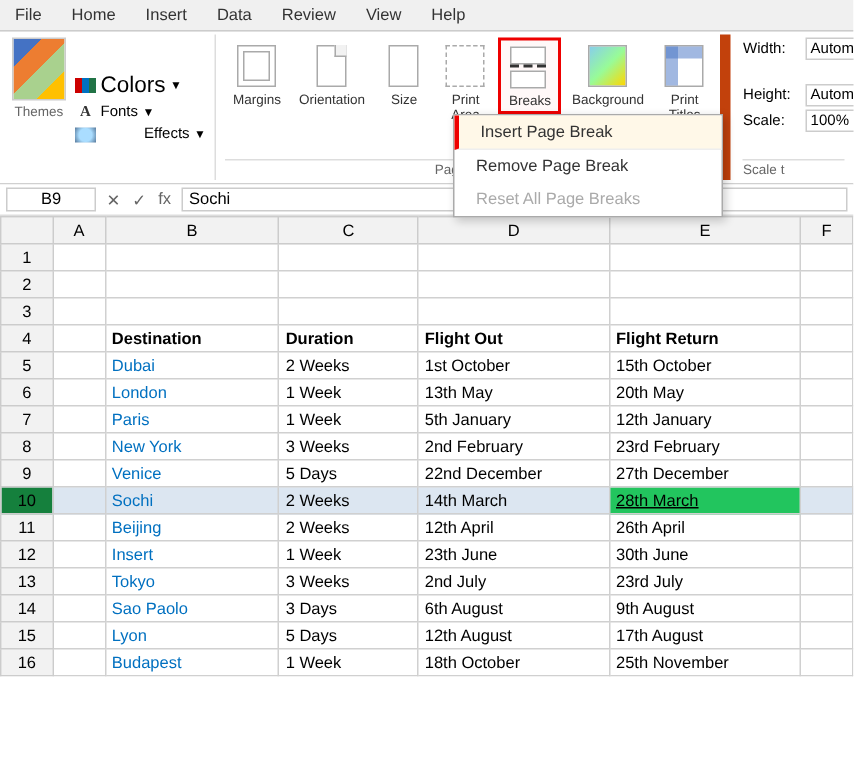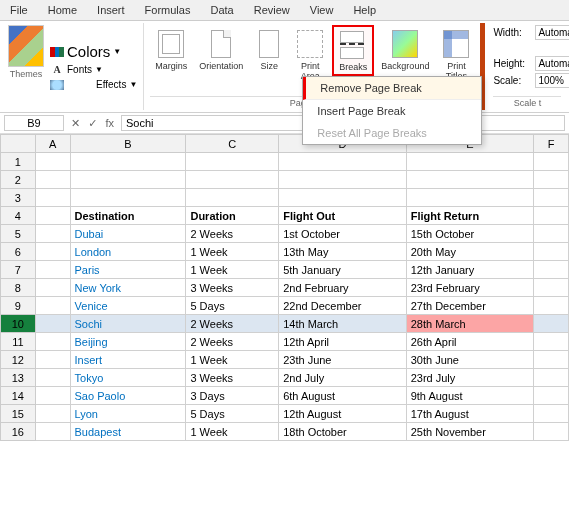--- a/index.html
+++ b/index.html
@@ -42,21 +42,20 @@
     .sheet-area { overflow: hidden; }
   </style>
 </head>
 <body>
 
 <div class="ribbon">
   <div class="ribbon-tabs">
     <div class="ribbon-tab">File</div>
     <div class="ribbon-tab">Home</div>
     <div class="ribbon-tab">Insert</div>
-    <div class="ribbon-tab">Formulas</div>
     <div class="ribbon-tab">Data</div>
     <div class="ribbon-tab">Review</div>
     <div class="ribbon-tab">View</div>
     <div class="ribbon-tab">Help</div>
   </div>
 
   <div class="ribbon-content">
 
     <div style="display:flex; align-items:stretch; border-right:1px solid #ddd; padding:2px 4px;">
       <div style="display:flex; flex-direction:column; align-items:center; margin-right:4px;">
@@ -75,21 +74,21 @@
           <span style="font-size:8px;">▼</span>
         </div>
         <div style="display:flex;align-items:center;gap:3px;cursor:pointer;padding:1px 2px;">
           <span style="display:inline-block;width:14px;height:10px;background:radial-gradient(circle,#adf 50%,#579 100%);"></span>
           <span style="font-size:10px;padding-left:29px;">Effects</span>
           <span style="font-size:8px;">▼</span>
         </div>
       </div>
     </div>
 
-    <div style="display:flex; flex-direction:column; border-right:5px solid #c2410c; padding:2px 4px;">
+    <div style="display:flex; flex-direction:column; border-right:7px solid #c2410c; padding:2px 4px;">
       <div style="display:flex; gap:2px; flex:1; align-items:flex-start;">
 
         <div class="ribbon-btn">
           <div style="width:26px;height:28px;background:#fff;border:1px solid #aaa;position:relative;margin:2px;">
             <div style="position:absolute;top:3px;left:3px;right:3px;height:1px;background:#aaa;"></div>
             <div style="position:absolute;bottom:3px;left:3px;right:3px;height:1px;background:#aaa;"></div>
             <div style="position:absolute;left:3px;top:3px;bottom:3px;width:1px;background:#aaa;"></div>
             <div style="position:absolute;right:3px;top:3px;bottom:3px;width:1px;background:#aaa;"></div>
           </div>
           <span class="label">Margins</span>
@@ -118,22 +117,22 @@
           <div class="ribbon-btn breaks-btn">
             <div style="width:26px;height:28px;position:relative;margin:2px;">
               <div style="background:#fff;border:1px solid #aaa;width:24px;height:12px;position:absolute;top:0;"></div>
               <div style="background:#fff;border:1px solid #aaa;width:24px;height:12px;position:absolute;bottom:0;"></div>
               <div style="position:absolute;top:12px;width:24px;border-top:2px dashed #333;"></div>
             </div>
             <span class="label">Breaks</span>
           </div>
 
           <div class="dropdown-menu">
+            <div class="dropdown-item">Insert Page Break</div>
             <div class="dropdown-item">Remove Page Break</div>
-            <div class="dropdown-item">Insert Page Break</div>
             <div class="dropdown-item disabled">Reset All Page Breaks</div>
           </div>
         </div>
 
         <div class="ribbon-btn">
           <div style="width:26px;height:28px;margin:2px;background:linear-gradient(135deg,#87ceeb,#98fb98,#ffd700);border:1px solid #aaa;"></div>
           <span class="label">Background</span>
         </div>
 
         <div class="ribbon-btn">
@@ -154,21 +153,21 @@
         <input type="text" value="Automatic" style="width: 70px; font-size: 10px; border: 1px solid rgb(204, 204, 204); padding: 1px 2px;">
       </div>
       <div style="display:flex;align-items:center;gap:2px;margin-bottom:2px;">
         <span style="font-size:10px;min-width:40px;">Height:</span>
         <input type="text" value="Automatic" style="width: 70px; font-size: 10px; border: 1px solid rgb(204, 204, 204); padding: 1px 2px;">
       </div>
       <div style="display:flex;align-items:center;gap:2px;">
         <span style="font-size:10px;min-width:40px;">Scale:</span>
         <input type="text" value="100%" style="width: 70px; font-size: 10px; border: 1px solid rgb(204, 204, 204); padding: 1px 2px;">
       </div>
-      <div style="text-align:center;font-size:9px;color:#666;border-top:1px solid #ddd;margin-top:8px;padding-top:1px;">Scale t</div>
+      <div style="font-size:9px;color:#666;border-top:1px solid #ddd;margin-top:18px;padding-top:1px;">Scale t</div>
     </div>
   </div>
 </div>
 
 <div class="formula-bar">
   <input class="cell-ref" type="text" value="B9" style="">
   <div class="formula-btns">
     <span class="formula-btn">✕</span>
     <span class="formula-btn">✓</span>
     <span class="formula-btn">fx</span>
@@ -280,21 +279,21 @@
           <td class="cell">22nd December</td>
           <td class="cell">27th December</td>
           <td class="cell"></td>
         </tr>
         <tr style="background-color: rgb(220, 230, 241);">
           <td class="row-header" style="background-color: #15803d;">10</td>
           <td class="cell" style="background-color: rgb(220, 230, 241);"></td>
           <td class="cell destination" style="background-color: rgb(220, 230, 241);">Sochi</td>
           <td class="cell" style="background-color: rgb(220, 230, 241);">2 Weeks</td>
           <td class="cell" style="background-color: rgb(220, 230, 241);">14th March</td>
-          <td class="cell" style="background-color: #fca5a5;">28th March</td>
+          <td class="cell" style="background-color: #22c55e; text-decoration: underline;">28th March</td>
           <td class="cell" style="background-color: rgb(220, 230, 241);"></td>
         </tr>
         <tr>
           <td class="row-header">11</td>
           <td class="cell"></td>
           <td class="cell destination">Beijing</td>
           <td class="cell">2 Weeks</td>
           <td class="cell">12th April</td>
           <td class="cell">26th April</td>
           <td class="cell"></td>

